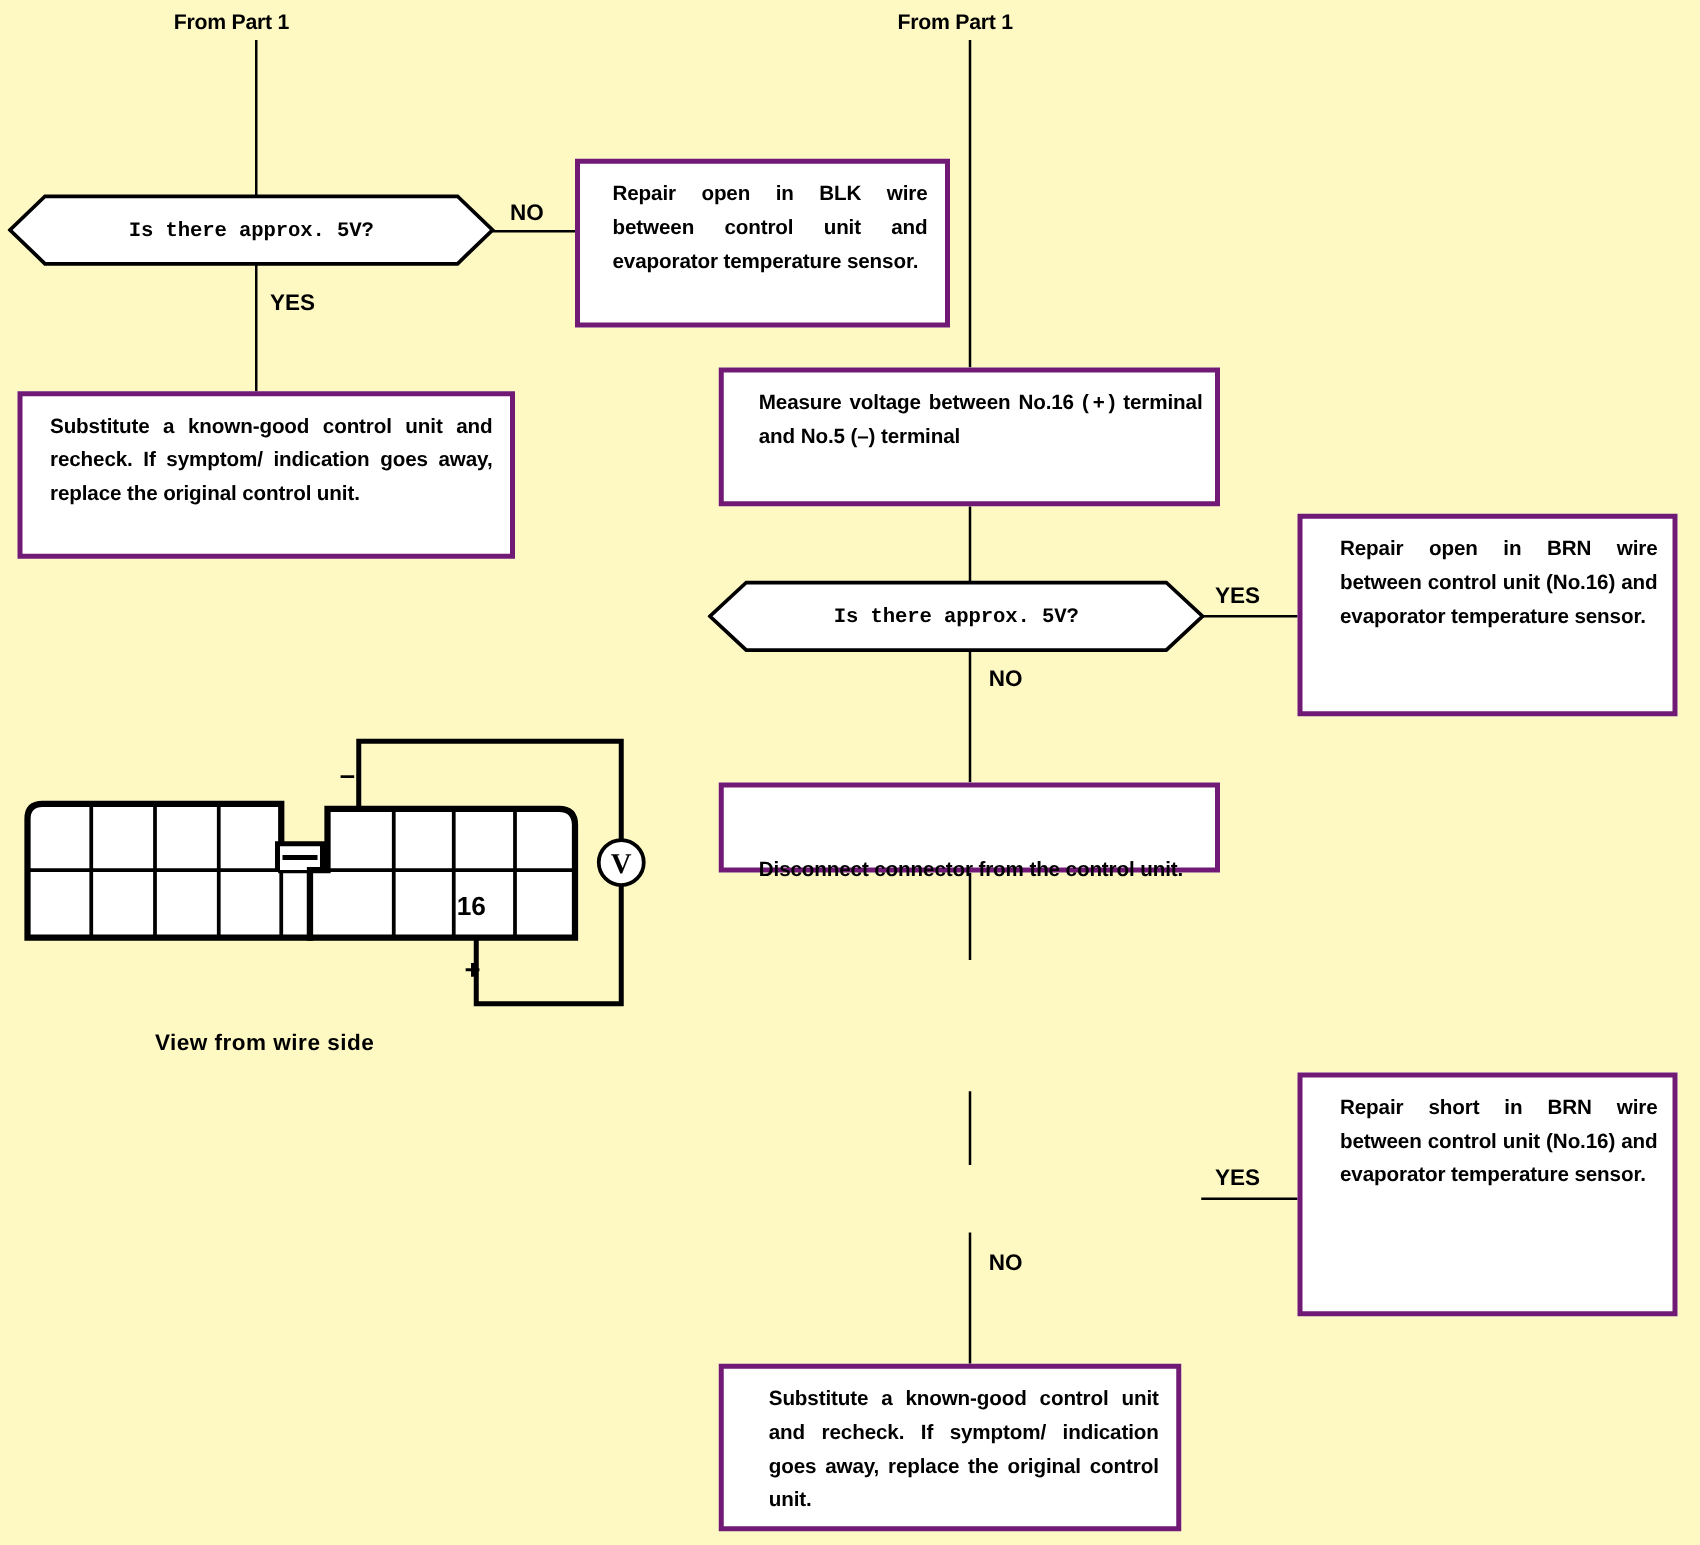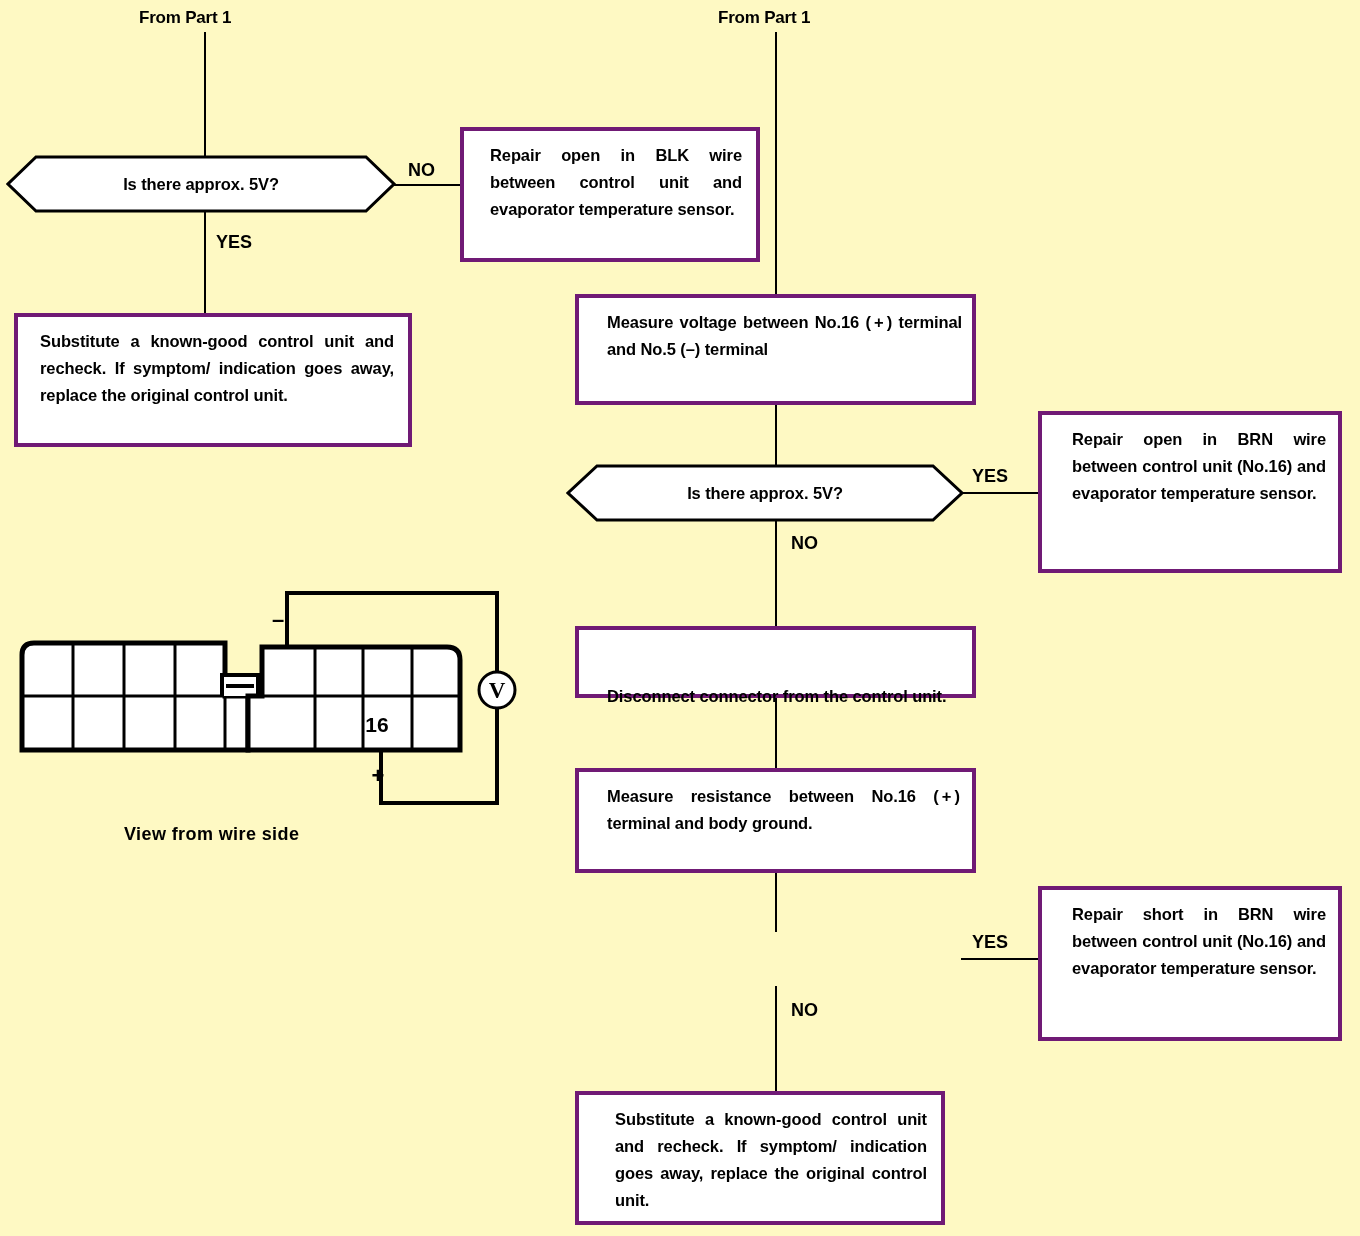--- a/index.html
+++ b/index.html
@@ -59,21 +59,21 @@
     font-weight: bold;
     line-height: 27px;
     letter-spacing: -0.1px;
     text-align: justify;
     text-align-last: left;
     -moz-text-align-last: left;
   }
   .pbox .txt.nojust { text-align: left; margin-top: 42px; }
 
   
-  .hexwrap { position: absolute; }
+  .hexwrap { position: absolute; font-family: Liberation Mono, monospace; }
   .hexwrap svg { display: block; }
   .hexwrap .hextext {
     position: absolute;
     left: 0; right: 0;
     top: 50%;
     transform: translateY(-50%);
     text-align: center;
     font-size: 16.5px;
     font-weight: bold;
     letter-spacing: -0.1px;
@@ -153,30 +153,27 @@
   <div class="abs yn" style="left:791px; top:533px;">NO</div>
 
   <div class="pbox" style="left:1038px; top:411px; width:304px; height:162px;">
     <div class="txt" style="left:30px; right:12px;">Repair open in BRN wire between control unit (No.16) and evaporator temperature sensor.</div>
   </div>
 
   <div class="pbox" style="left:575px; top:626px; width:401px; height:72px;">
     <div class="txt nojust" style="left:28px; right:10px;">Disconnect connector from the control unit.</div>
   </div>
 
-  <div class="pbox" style="left:575px; top:768px; width:401px; height:105px;">
-    <div class="txt" style="left:28px; right:12px;">Measure resistance between No.16 ( + ) terminal and body ground.</div>
-  </div>
 
 
   <div class="abs yn" style="left:972px; top:932px;">YES</div>
 
   <div class="abs yn" style="left:791px; top:1000px;">NO</div>
 
-  <div class="pbox" style="left:1038px; top:886px; width:304px; height:155px;">
+  <div class="pbox" style="left:1038px; top:858px; width:304px; height:195px;">
     <div class="txt" style="left:30px; right:12px;">Repair short in BRN wire between control unit (No.16) and evaporator temperature sensor.</div>
   </div>
 
   <div class="pbox" style="left:575px; top:1091px; width:370px; height:134px;">
     <div class="txt" style="left:36px; right:14px;">Substitute a known-good control unit and recheck. If symptom/ indication goes away, replace the original control unit.</div>
   </div>
 
   <div id="connector-illustration" style="left:0px; top:575px; width:540px; height:240px;">
     <svg width="540" height="240" viewBox="0 0 540 240">
 

